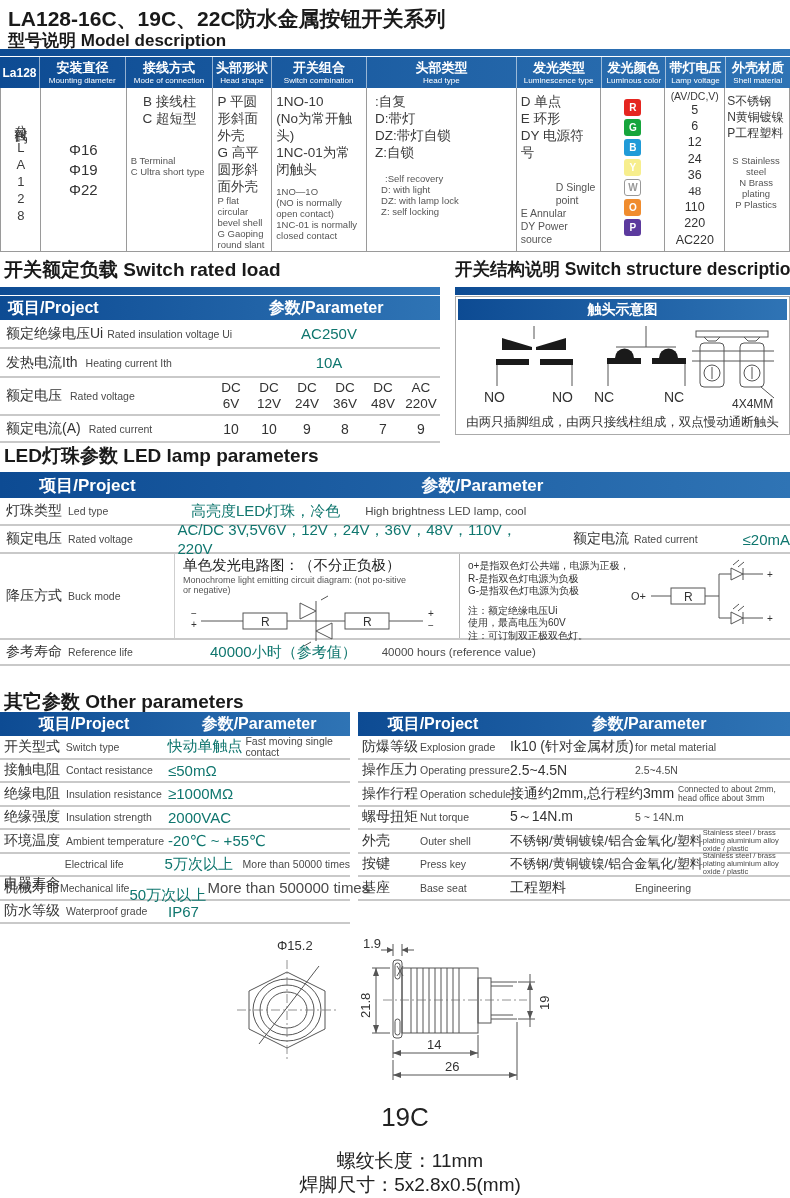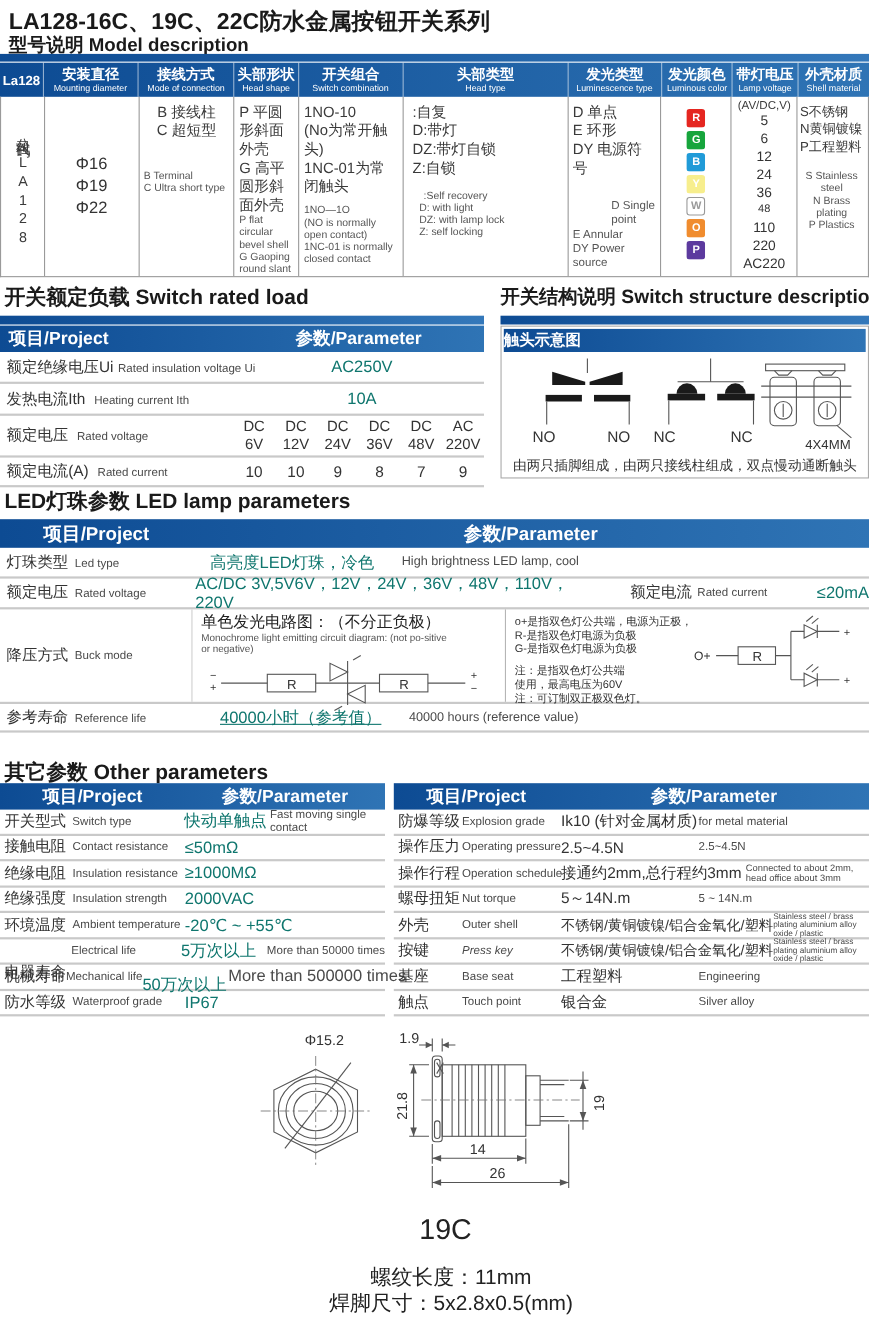--- a/index.html
+++ b/index.html
@@ -144,21 +144,21 @@
         <div class="chip" style="background-color: rgb(240, 140, 46); color: rgb(255, 255, 255);">O</div>
         <div class="chip" style="background-color: rgb(92, 58, 158); color: rgb(255, 255, 255);">P</div>
       </div>
       <div class="mt-cell" style="width:60px;text-align:center;padding-top:2px;">
         <div style="font-size:10.5px;color:#3a3a3a;">(AV/DC,V)</div>
         <div style="font-size:12.5px;line-height:16.2px;">5</div>
         <div style="font-size:12.5px;line-height:16.2px;">6</div>
         <div style="font-size:12.5px;line-height:16.2px;">12</div>
         <div style="font-size:12.5px;line-height:16.2px;">24</div>
         <div style="font-size:12.5px;line-height:16.2px;">36</div>
-        <div style="font-size:10px;line-height:16.2px;">48</div>
+        <div style="font-size:13px;line-height:16.2px;font-family:Liberation Serif, serif;">48</div>
         <div style="font-size:12.5px;line-height:16.2px;">110</div>
         <div style="font-size:12.5px;line-height:16.2px;">220</div>
         <div style="font-size:12.5px;line-height:16.2px;">AC220</div>
       </div>
       <div class="mt-cell" style="width:64px;padding-left:2px;">
         <div class="zh13" style="font-size:12px;line-height:16px;white-space:nowrap;">S不锈钢</div>
         <div class="zh13" style="font-size:12px;line-height:16px;white-space:nowrap;">N黄铜镀镍</div>
         <div class="zh13" style="font-size:12px;line-height:16px;white-space:nowrap;">P工程塑料</div>
         <div style="height:14px;"></div>
         <div class="en10" style="text-align:center;">S Stainless steel</div>
@@ -234,21 +234,21 @@
         <div>7</div>
         <div>9</div>
       </div>
     </div>
   </div>
 
   <div class="abs" style="left:455px;top:257px;width:335px;">
     <div class="sec-title" style="font-size:17.5px;">开关结构说明 Switch structure description</div>
     <div class="bar" style="margin-top:6px;height:8px;width:335px;"></div>
     <div style="margin-top:1px;border:1px solid #aaa;height:139px;box-sizing:border-box;">
-      <div style="margin:2px;background:linear-gradient(to right,#0d4b93,#2f74b5);color:#fff;font-weight:bold;font-size:14px;text-align:left;height:21px;line-height:21px;">触头示意图</div>
+      <div style="margin:2px;background:linear-gradient(to right,#0d4b93,#2f74b5);color:#fff;font-weight:bold;font-size:14px;text-align:center;height:21px;line-height:21px;">触头示意图</div>
       <svg width="331" height="88" viewBox="0 0 331 88">
 
         <line x1="78" y1="4" x2="78" y2="17" class="thin"></line>
         <polygon points="46,16 76,25 76,28 46,28" fill="#1a1a1a"></polygon>
         <polygon points="110,16 80,25 80,28 110,28" fill="#1a1a1a"></polygon>
         <rect x="40" y="37" width="33" height="6" fill="#1a1a1a"></rect>
         <rect x="84" y="37" width="33" height="6" fill="#1a1a1a"></rect>
         <line x1="41" y1="43" x2="41" y2="64" class="thin"></line>
         <line x1="116" y1="43" x2="116" y2="64" class="thin"></line>
         <text x="28" y="80" font-size="14">NO</text>
@@ -334,21 +334,21 @@
           <text x="245" y="22" font-size="10">+</text>
           <text x="245" y="34" font-size="10">−</text>
         </svg>
       </div>
       <div style="flex:1;display:flex;">
         <div style="padding:6px 0 0 8px;font-size:10px;line-height:12.5px;color:#333;">
           <div>o+是指双色灯公共端，电源为正极，</div>
           <div>R-是指双色灯电源为负极</div>
           <div>G-是指双色灯电源为负极</div>
           <div style="height:7px;"></div>
-          <div>注：是指双色灯公共端</div>
+          <div>注：额定绝缘电压Ui</div>
           <div>使用，最高电压为60V</div>
           <div>注：可订制双正极双色灯。</div>
         </div>
         <svg width="150" height="78" viewBox="0 0 150 78" style="margin-top:4px;">
           <text x="2" y="42" font-size="11">O+</text>
           <line x1="22" y1="38" x2="42" y2="38" class="thin"></line>
           <rect x="42" y="30" width="34" height="16" class="thin"></rect>
           <text x="55" y="43" font-size="12">R</text>
           <line x1="76" y1="38" x2="90" y2="38" class="thin"></line>
           <line x1="90" y1="16" x2="90" y2="60" class="thin"></line>
@@ -367,21 +367,21 @@
           <line x1="109" y1="53" x2="115" y2="48" class="thin"></line>
           <text x="138" y="64" font-size="10">+</text>
         </svg>
       </div>
     </div>
     <div class="rl-row" style="height:26px;">
       <div style="width:175px;padding-left:6px;display:flex;align-items:baseline;gap:6px;">
         <span class="lbl-zh">参考寿命</span>
         <span class="lbl-en">Reference life</span>
       </div>
-      <span class="val15" style="margin-left:19px;text-decoration:underline;">40000小时（参考值）</span>
+      <span class="val15" style="margin-left:29px;">40000小时（参考值）</span>
       <span style="font-size:11.5px;color:#4a4a4a;margin-left:25px;">40000 hours (reference value)</span>
     </div>
   </div>
 
   <div class="abs sec-title" style="left:4px;top:689px;font-size:19px;">其它参数 Other parameters</div>
 
   <div class="abs" style="left:0;top:712px;width:350px;">
     <div class="ph-row" style="height:24px;">
       <div style="font-size:16px;width:168px;text-align:center;">项目/Project</div>
       <div style="font-size:16px;flex:1;text-align:center;">参数/Parameter</div>
@@ -461,35 +461,29 @@
       <span style="font-size:10.5px;color:#4a4a4a;">5 ~ 14N.m</span>
     </div>
     <div class="rl-row" style="height:23.5px;">
       <span class="lbl-zh" style="width:58px;padding-left:4px;">外壳</span>
       <span class="lbl-en" style="width:90px;">Outer shell</span>
       <span style="font-size:13px;white-space:nowrap;">不锈钢/黄铜镀镍/铝合金氧化/塑料</span>
       <span style="font-size:7.5px;line-height:8px;color:#4a4a4a;width:78px;">Stainless steel / brass plating aluminium alloy oxide / plastic</span>
     </div>
     <div class="rl-row" style="height:23.5px;">
       <span class="lbl-zh" style="width:58px;padding-left:4px;">按键</span>
-      <span class="lbl-en" style="width:90px;font-style:italic;">Press key</span>
+      <span class="lbl-en" style="width:90px;">Press key</span>
       <span style="font-size:13px;white-space:nowrap;">不锈钢/黄铜镀镍/铝合金氧化/塑料</span>
       <span style="font-size:7.5px;line-height:8px;color:#4a4a4a;width:78px;">Stainless steel / brass plating aluminium alloy oxide / plastic</span>
     </div>
     <div class="rl-row" style="height:23.5px;">
       <span class="lbl-zh" style="width:58px;padding-left:4px;">基座</span>
       <span class="lbl-en" style="width:90px;">Base seat</span>
       <span style="font-size:14px;min-width:125px;">工程塑料</span>
       <span style="font-size:10.5px;color:#4a4a4a;">Engineering</span>
-    </div>
-    <div class="rl-row" style="height:23.5px;">
-      <span class="lbl-zh" style="width:58px;padding-left:4px;">触点</span>
-      <span class="lbl-en" style="width:90px;">Touch point</span>
-      <span style="font-size:14px;min-width:125px;">银合金</span>
-      <span style="font-size:10.5px;color:#4a4a4a;">Silver alloy</span>
     </div>
   </div>
 
   <svg class="abs" style="left:215px;top:932px;" width="380" height="160" viewBox="0 0 380 160">
 
     <polygon points="72,40 110,59 110,97 72,116 34,97 34,59" class="thin"></polygon>
     <ellipse cx="72" cy="78" rx="34" ry="31" class="thin"></ellipse>
     <ellipse cx="72" cy="78" rx="27" ry="25" class="thin"></ellipse>
     <ellipse cx="72" cy="78" rx="20" ry="18" class="thin"></ellipse>
     <line x1="22" y1="78" x2="122" y2="78" stroke="#777" stroke-width="0.8" stroke-dasharray="9,3,2,3"></line>

